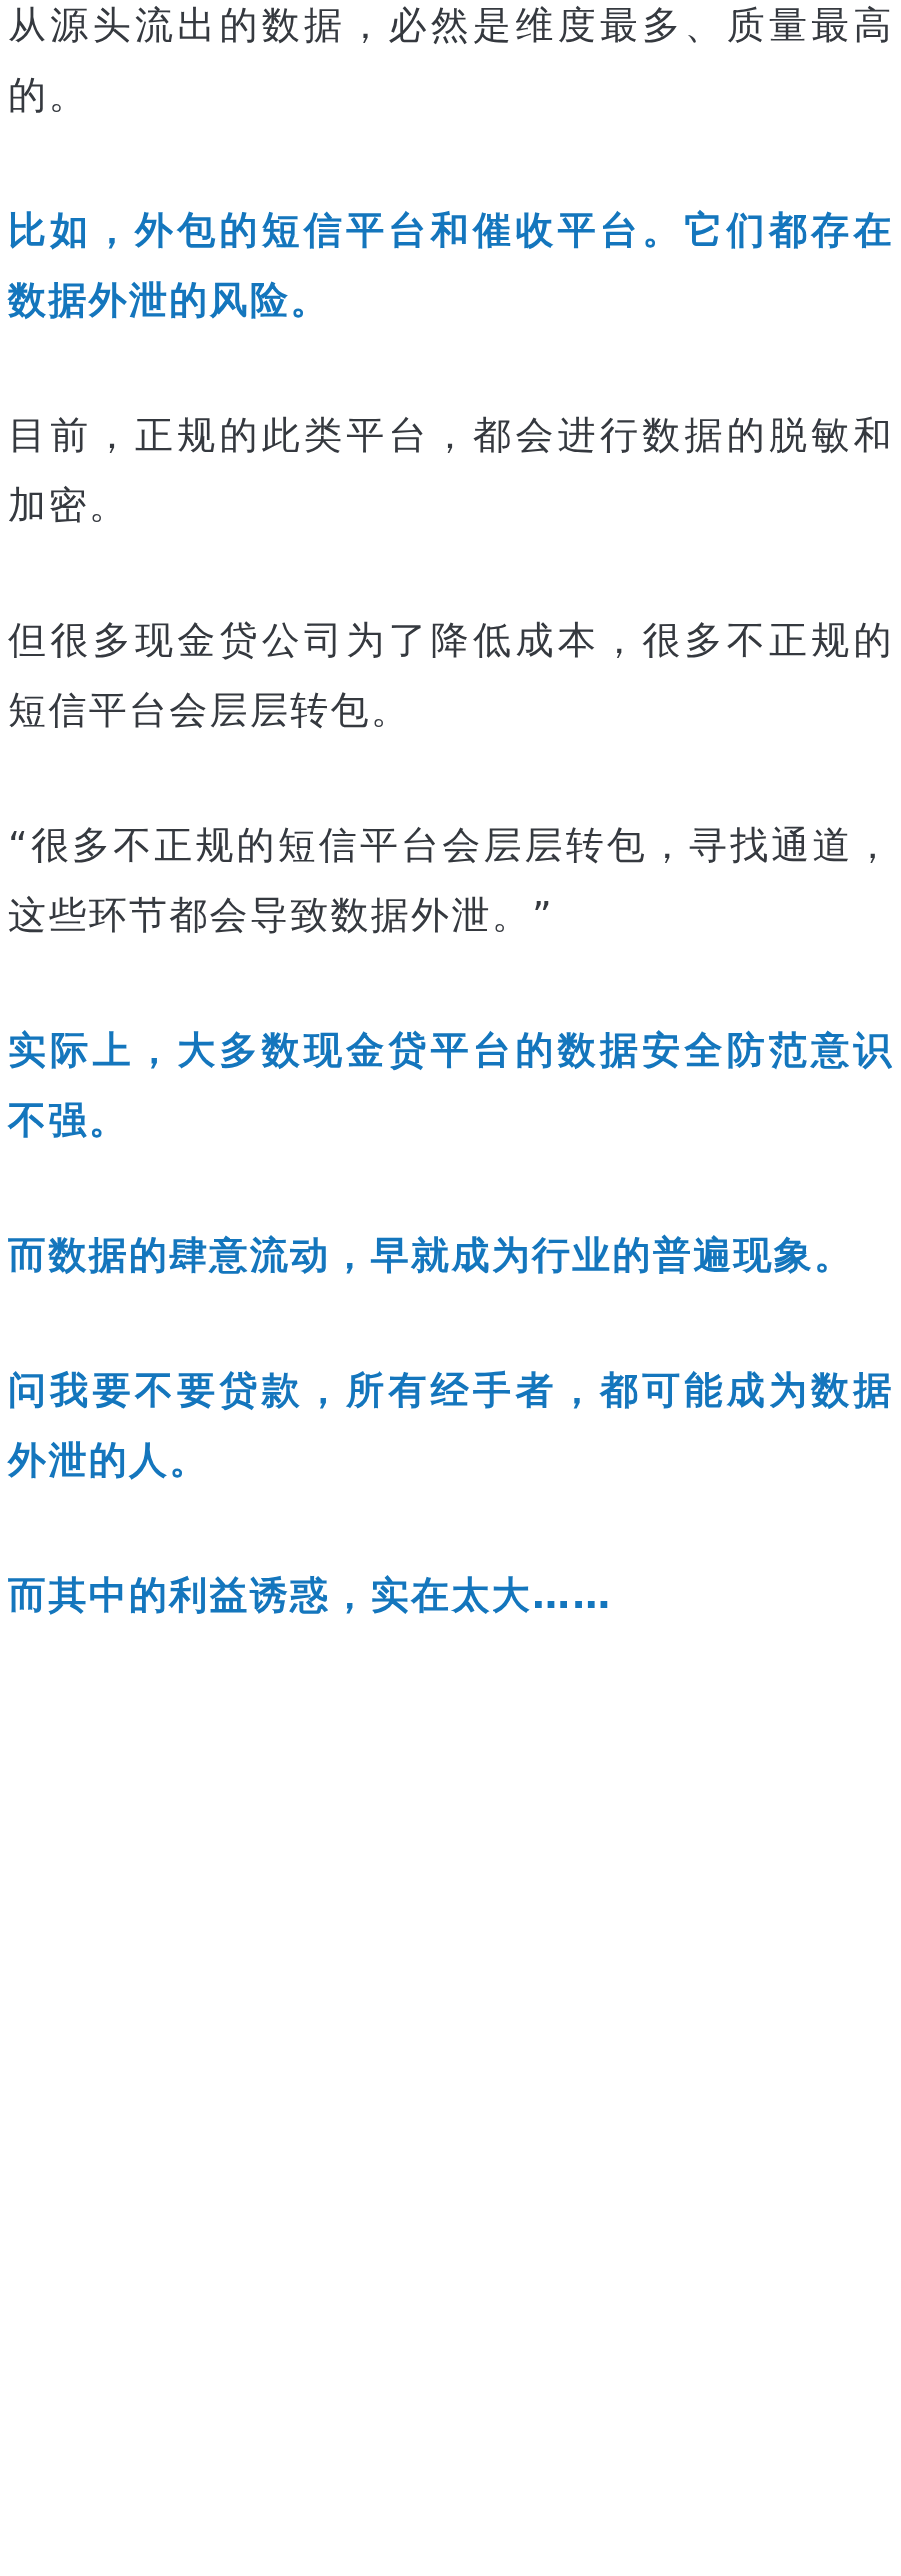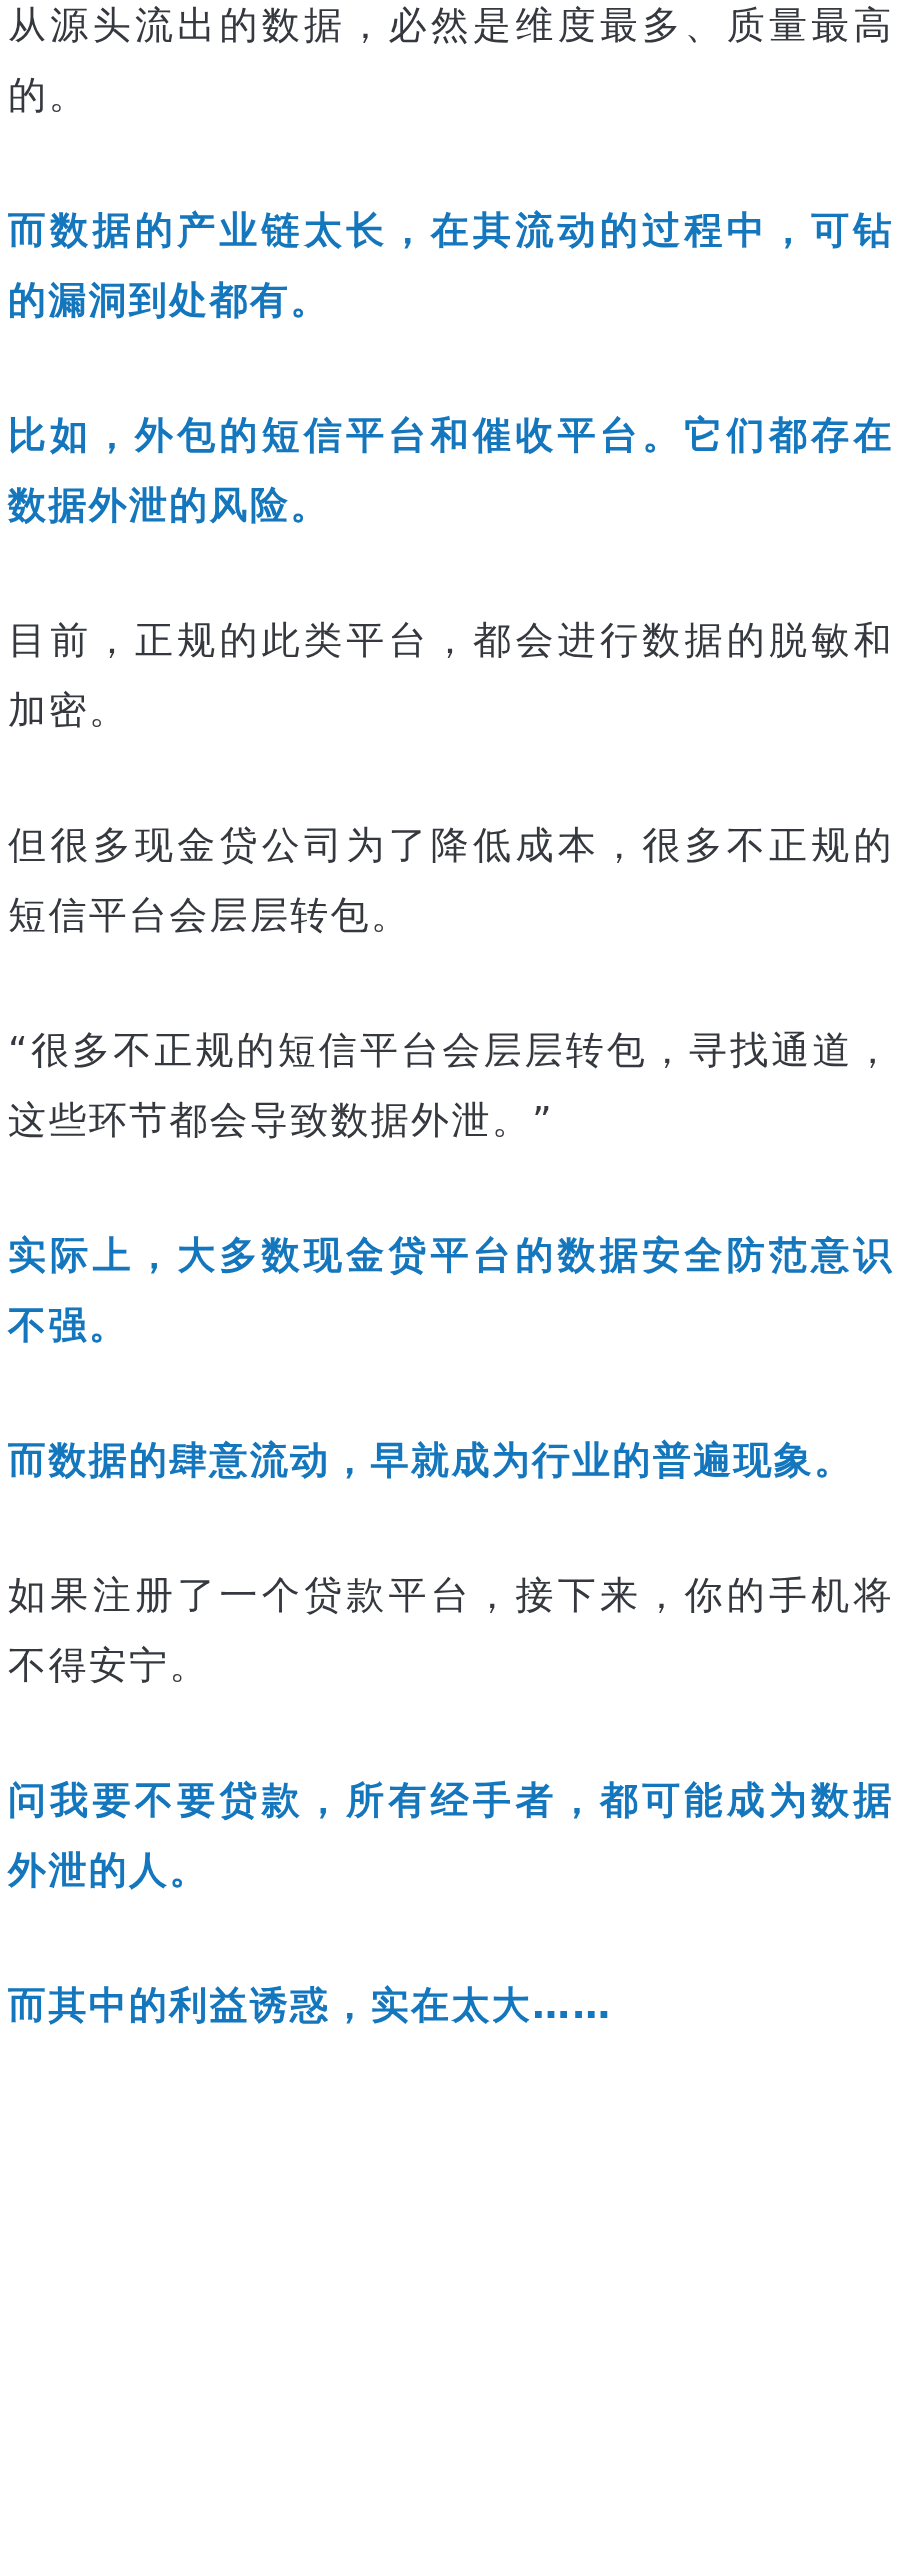--- a/index.html
+++ b/index.html
@@ -34,24 +34,22 @@
   }
   .para:last-child {
     margin-bottom: 0;
   }
 </style>
 </head>
 <body>
 
 <div class="article">
     <p class="para">从源头流出的数据，必然是维度最多、质量最高的。</p>
-    <p class="para em">而数据的产业链太长，在其流动的过程中，可钻的漏洞到处都有。</p>
     <p class="para em">比如，外包的短信平台和催收平台。它们都存在数据外泄的风险。</p>
     <p class="para">目前，正规的此类平台，都会进行数据的脱敏和加密。</p>
     <p class="para">但很多现金贷公司为了降低成本，很多不正规的短信平台会层层转包。</p>
     <p class="para">“很多不正规的短信平台会层层转包，寻找通道，这些环节都会导致数据外泄。”</p>
     <p class="para em">实际上，大多数现金贷平台的数据安全防范意识不强。</p>
     <p class="para em">而数据的肆意流动，早就成为行业的普遍现象。</p>
-    <p class="para">如果注册了一个贷款平台，接下来，你的手机将不得安宁。</p>
     <p class="para em">问我要不要贷款，所有经手者，都可能成为数据外泄的人。</p>
     <p class="para em">而其中的利益诱惑，实在太大……</p>
   </div>
 
 
 </body></html>

